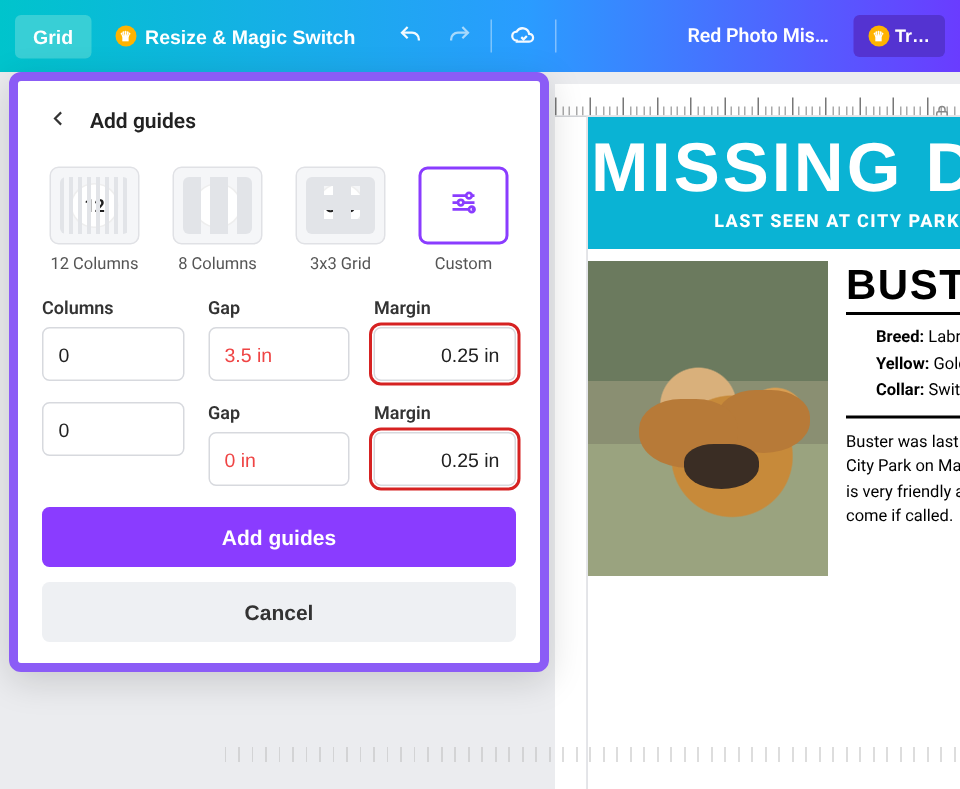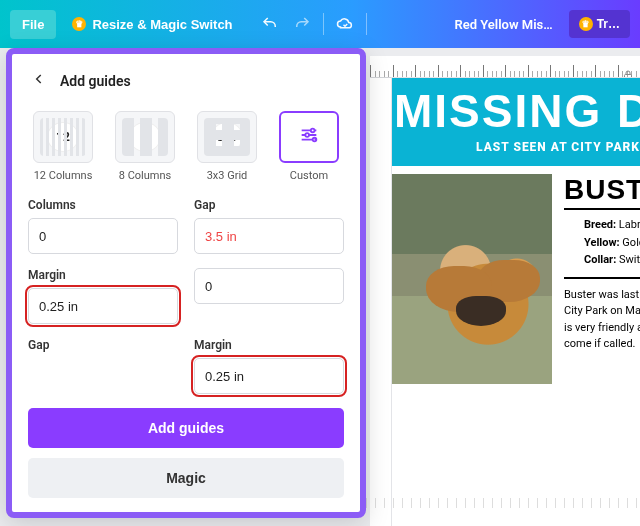--- a/index.html
+++ b/index.html
@@ -138,44 +138,44 @@
   .preset-box.grid-3x3::before{
     background:
       repeating-linear-gradient(90deg,#e2e4e8 0 12px, transparent 12px 18px),
       repeating-linear-gradient(0deg,#e2e4e8 0 10px, transparent 10px 16px);
   }
   .preset.active .preset-box { border:2px solid #8a3cff; background:#fff; }
   .preset.active .slider-icon { color:#8a3cff; }
   .slider-icon svg{ width:22px; height:22px; }
   .preset-label { font-size:11px; color:#555; white-space:nowrap; }
 
-  .grid-inputs { display:grid; grid-template-columns:1fr 1fr; gap:14px 16px; margin-bottom:14px; }
+  .grid-inputs { display:grid; grid-template-columns:1fr 1fr 1fr; gap:14px 16px; margin-bottom:14px; }
   .field label { display:block; font-size:12px; color:#333; margin-bottom:6px; font-weight:600; }
   .field input {
     width:100%; height:36px; border:1px solid #d7d9de; border-radius:5px;
     padding:0 10px; font-size:13px; color:#222;
   }
   .field input.muted { color:#ef4444; }
-  .field.hl input { outline:2px solid #d62222; outline-offset:1px; }
+  .field.hl input { outline:2px solid #d62222; outline-offset:1px;text-align:right; }
 
   .add-btn {
     width:100%; height:40px; background:#8a3cff; color:#fff;
     border:none; border-radius:5px; font-size:14px; font-weight:700; cursor:pointer;
     margin-bottom:10px;
   }
   .cancel-btn {
     width:100%; height:40px; background:#eef0f3; color:#333;
     border:none; border-radius:5px; font-size:14px; font-weight:600; cursor:pointer;
   }
 </style>
 </head>
 <body>
 
 <div class="topbar">
-  <button class="file-btn">File</button>
+  <button class="file-btn">Grid</button>
   <button class="magic-btn">
     <span class="crown">♛</span>
     <span>Resize &amp; Magic Switch</span>
   </button>
   <div class="tb-icons">
     <span class="tb-icon">
       <svg viewBox="0 0 24 24" fill="none" stroke="#fff" stroke-width="2">
           <path d="M9 14l-5-5 5-5"></path>
           <path d="M4 9h9a6 6 0 016 6v1"></path>
         </svg>
@@ -188,21 +188,21 @@
     </span>
     <span class="tb-sep"></span>
     <span class="tb-icon">
       <svg viewBox="0 0 24 24" fill="none" stroke="#fff" stroke-width="2">
           <path d="M6 16a4 4 0 010-8 6 6 0 0111 2 3.5 3.5 0 010 7H6z"></path>
           <path d="M10 13l2 2 3-3"></path>
         </svg>
     </span>
     <span class="tb-sep"></span>
   </div>
-  <span class="title">Red Yellow Mis…</span>
+  <span class="title">Red Photo Mis…</span>
   <button class="tr-btn">
     <span class="crown">♛</span>
     <span>Tr…</span>
   </button>
 </div>
 
 <div class="stage">
   <div class="ruler-h">
     <span class="lock">
       <svg width="12" height="12" viewBox="0 0 24 24" fill="none" stroke="#888" stroke-width="2">
@@ -349,25 +349,26 @@
       </div>
       <div class="field hl">
         <label>Margin</label>
         <input value="0.25 in" style="">
       </div>
       <div class="field">
         <input value="0" style="">
       </div>
       <div class="field">
         <label>Gap</label>
+        <input class="muted" value="0 in" style="">
       </div>
       <div class="field hl">
         <label>Margin</label>
         <input value="0.25 in" style="">
       </div>
     </div>
 
     <button class="add-btn">Add guides</button>
-    <button class="cancel-btn">Magic</button>
+    <button class="cancel-btn">Cancel</button>
   </div>
 
   <div class="rulers-bottom"></div>
 </div>
 
 </body></html>

